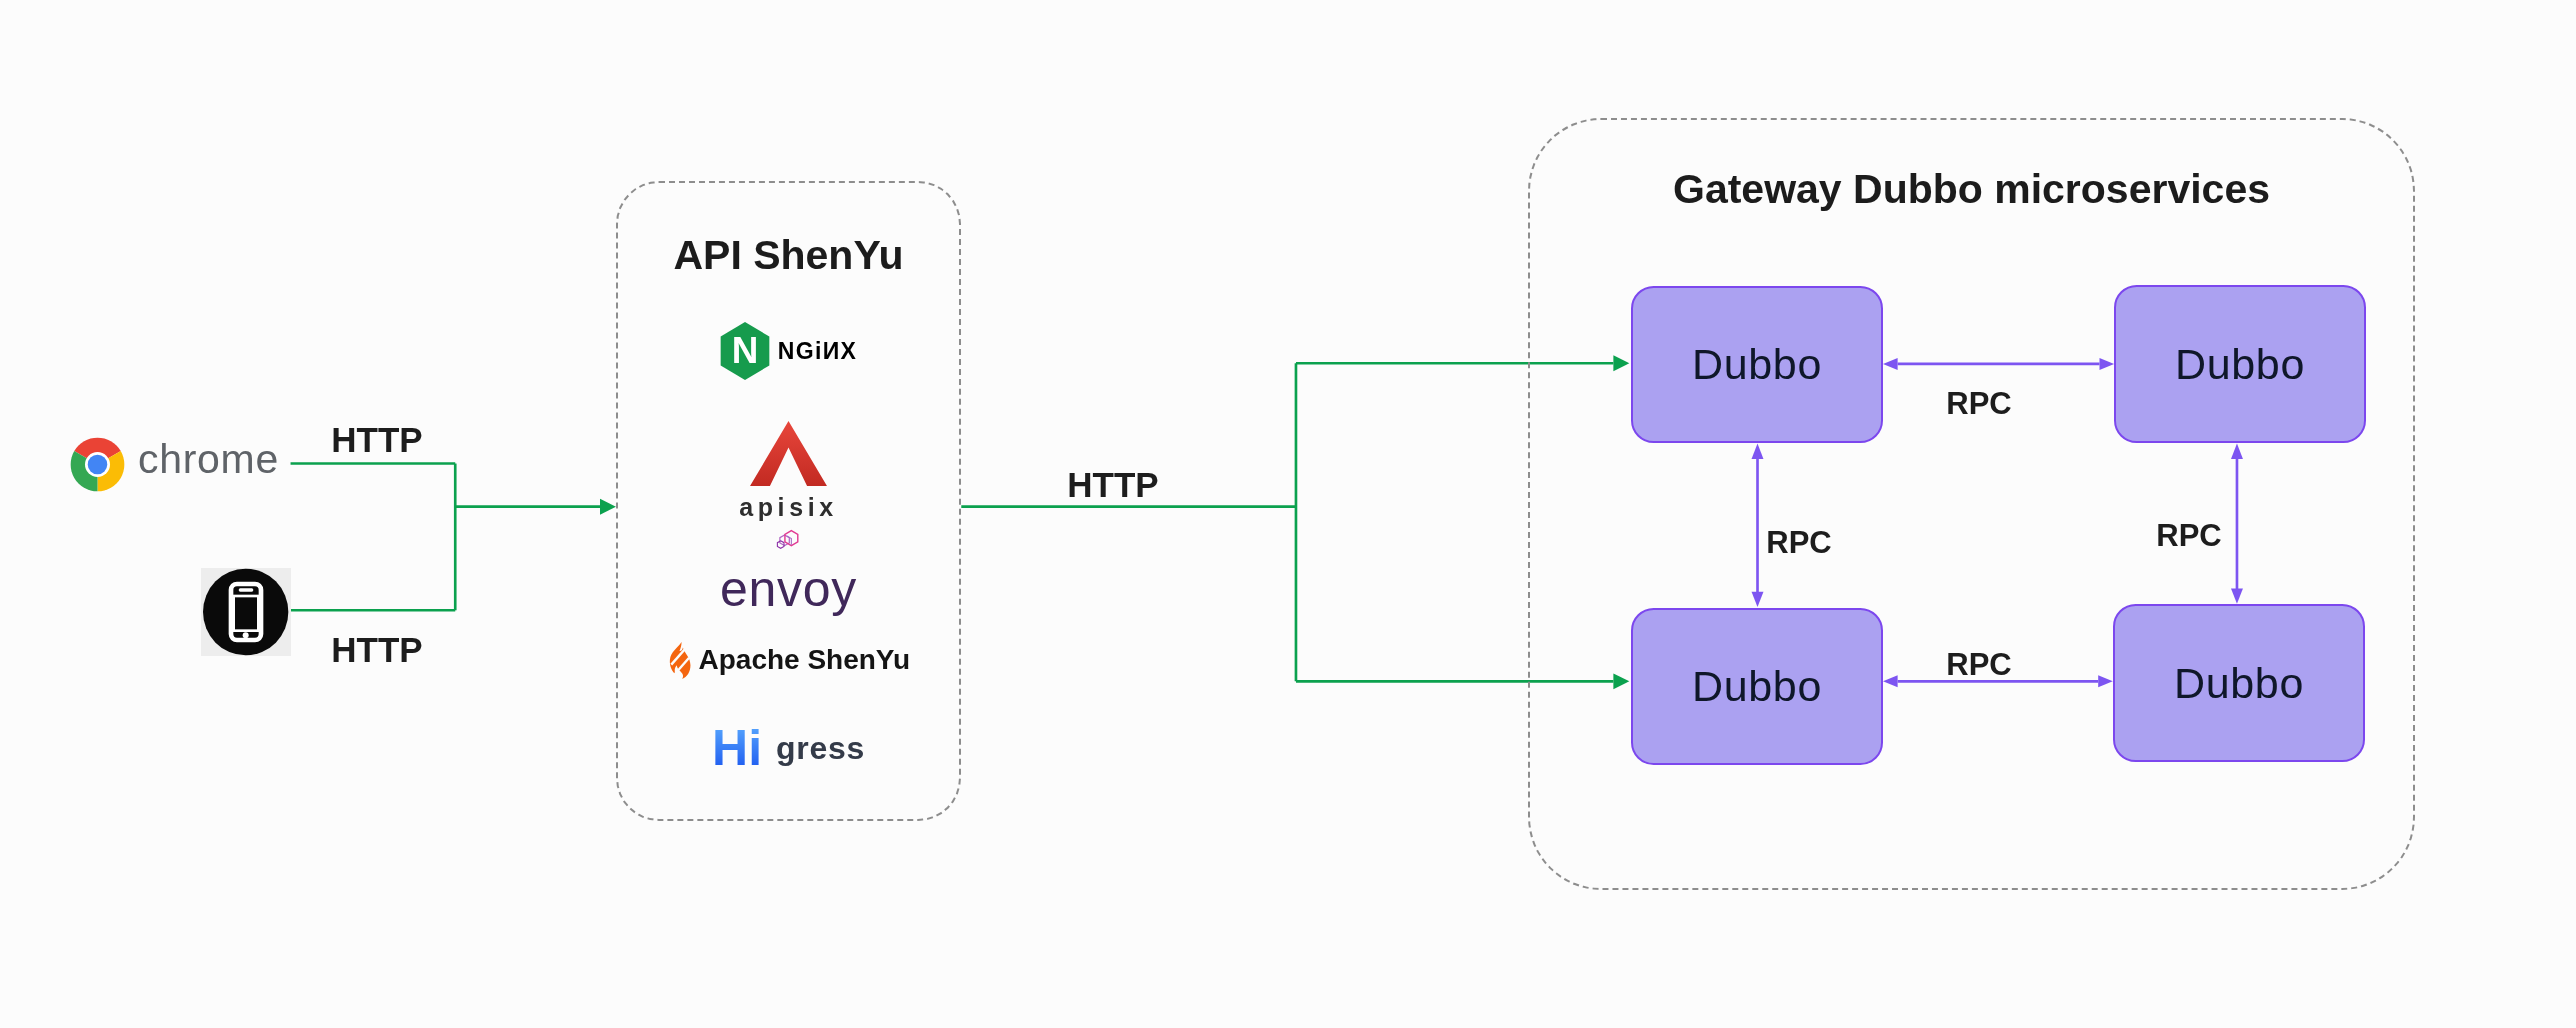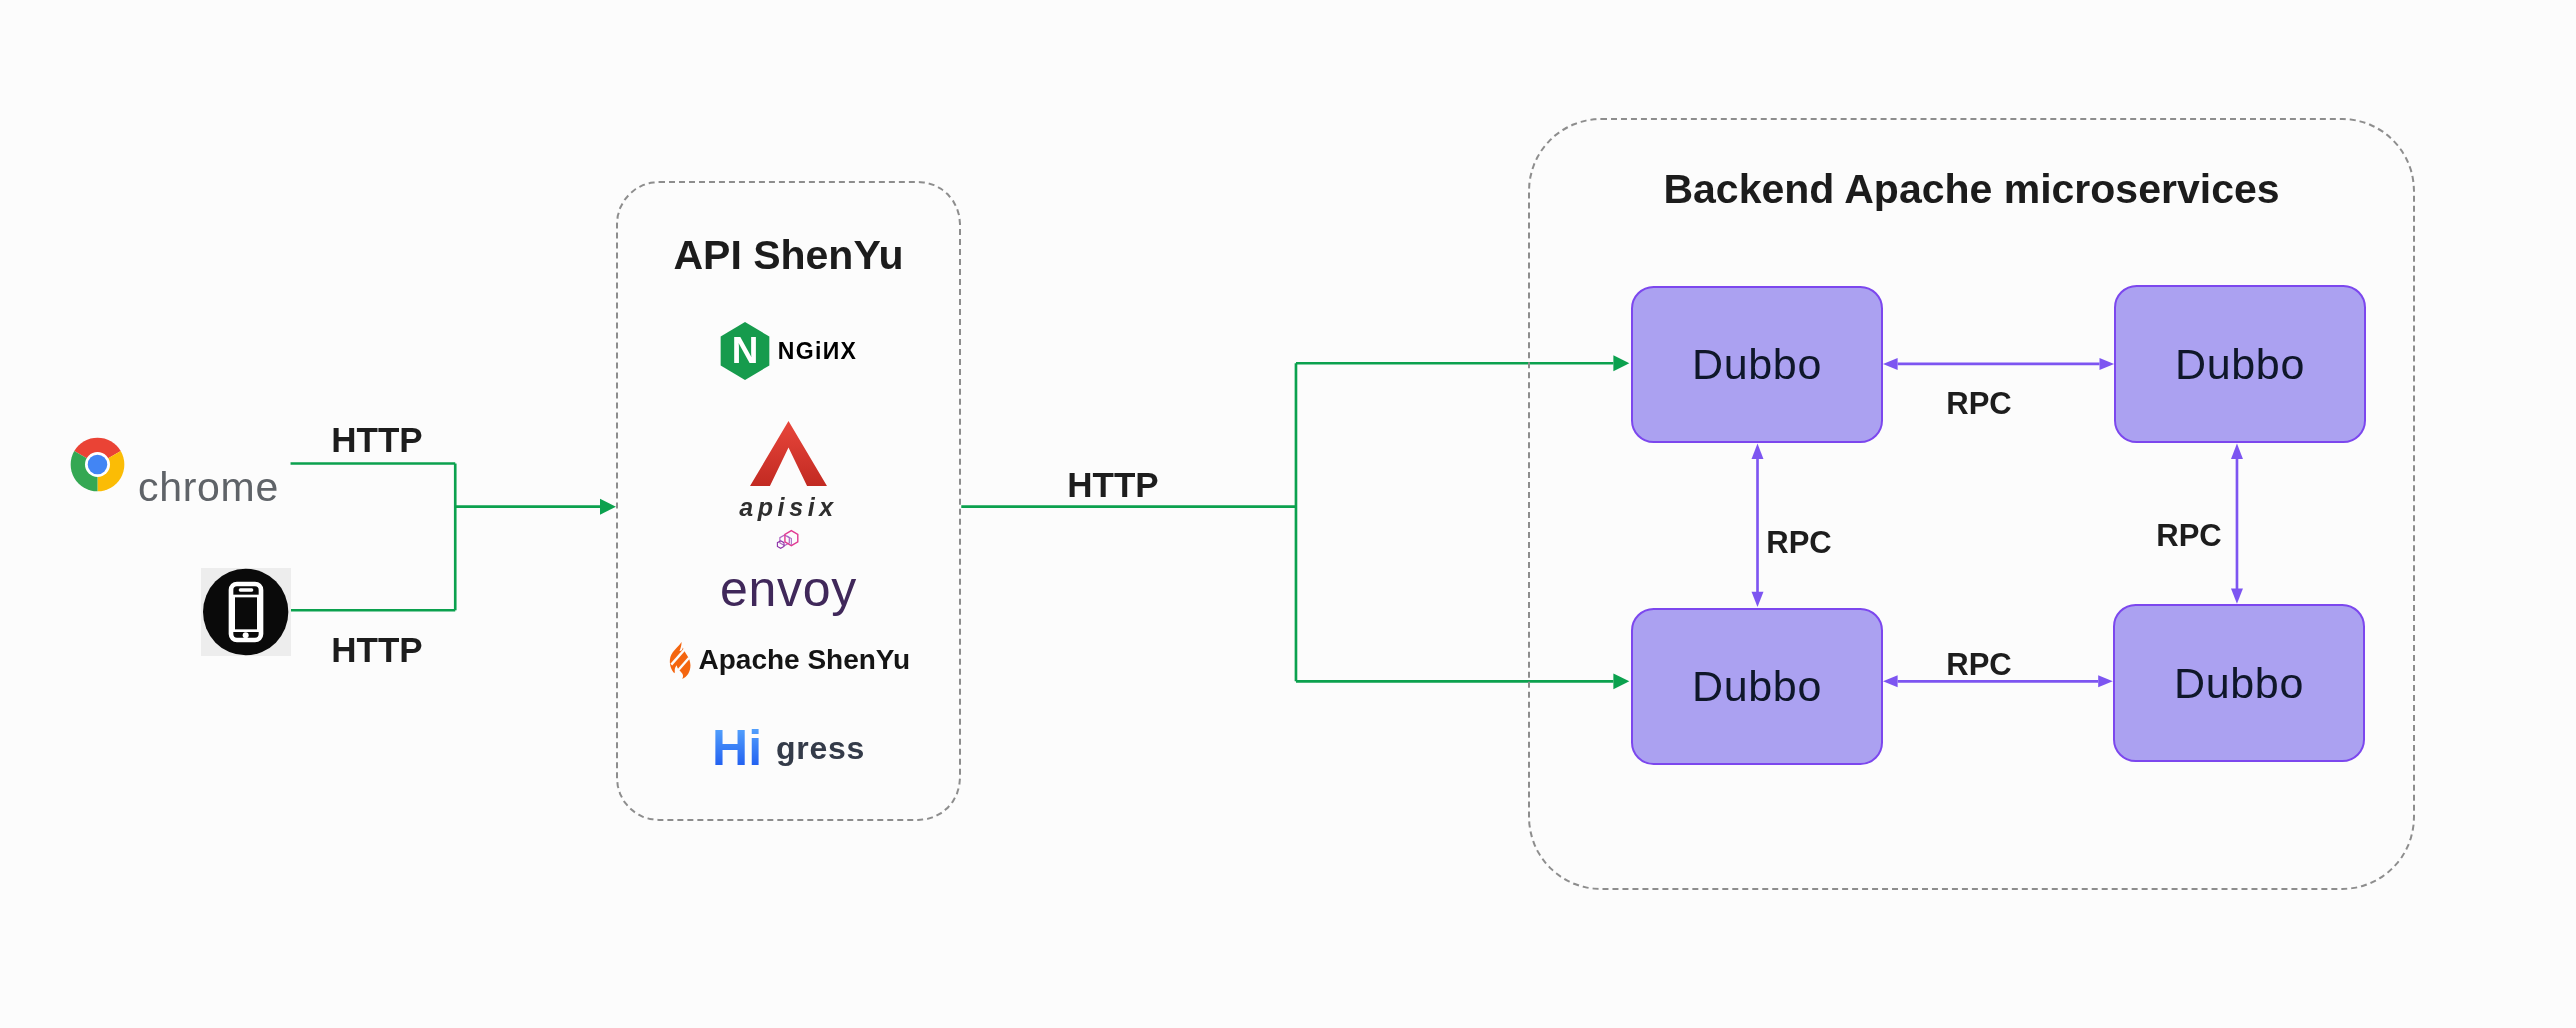--- a/index.html
+++ b/index.html
@@ -24,21 +24,21 @@
     position:absolute;
     color:var(--ink);
     font-weight:600;
     white-space:nowrap;
   }
   .http-label{font-size:35px;}
   .rpc-label{font-size:31px;margin-top:9px;}
 
   
   .chrome-label{
-    position:absolute;left:138px;top:464px;
+    position:absolute;left:138px;top:436px;
     font-size:41px;color:#5f6368;letter-spacing:0.7px;
   }
 
   
   .dashed-box{
     position:absolute;
     border:2px dashed var(--dash-gray);
     background:transparent;
   }
   #gateway-box{left:616px;top:181px;width:345px;height:640px;border-radius:43px;}
@@ -52,21 +52,21 @@
   #gateway-title{left:616px;top:232px;width:345px;}
   #backend-title{left:1528px;top:166px;width:887px;}
 
   
   .logo-row{
     position:absolute;left:616px;width:345px;
     display:flex;align-items:center;justify-content:center;
   }
   #logo-nginx{top:318px;height:66px;gap:8px;}
   .nginx-word{font-size:23px;font-weight:800;color:#000000;letter-spacing:1.3px;}
-  #logo-apisix{top:411px;height:121px;flex-direction:column;gap:6.6px;font-style:italic;}
+  #logo-apisix{top:411px;height:121px;flex-direction:column;gap:6.6px;}
   .apisix-word{font-size:25px;font-weight:800;color:#2e2e2e;letter-spacing:4.6px;}
   #logo-envoy{top:529px;height:89px;gap:10.6px;flex-direction:column;}
   .envoy-word{font-size:50px;font-weight:500;color:#40285a;letter-spacing:0.7px;}
   #logo-shenyu{top:638px;height:44px;gap:6.6px;}
   .shenyu-word{font-size:28px;font-weight:800;color:#141414;}
   #logo-higress{top:715px;height:66px;gap:14px;}
   .higress-hi{
     font-size:50px;font-weight:700;
     background:linear-gradient(180deg,#5fb0ff 0%,#1f5cf0 85%);
     -webkit-background-clip:text;background-clip:text;
@@ -194,21 +194,21 @@
   </svg>
   <span class="shenyu-word">Apache ShenYu</span>
 </div>
 
 <div class="logo-row" id="logo-higress">
   <span class="higress-hi">Hi</span>
     <span class="higress-gress">gress</span>
 </div>
 
 <div class="dashed-box" id="backend-box"></div>
-<div class="box-title" id="backend-title">Backend Apache microservices</div>
+<div class="box-title" id="backend-title">Gateway Dubbo microservices</div>
 
 <div class="dubbo-node" id="dubbo-tl">Dubbo</div>
 <div class="dubbo-node" id="dubbo-tr">Dubbo</div>
 <div class="dubbo-node" id="dubbo-bl">Dubbo</div>
 <div class="dubbo-node" id="dubbo-br">Dubbo</div>
 
 <div class="edge-label rpc-label center-xy" style="left:1979px;top:395px">RPC</div>
 <div class="edge-label rpc-label center-xy" style="left:1799px;top:534px">RPC</div>
 <div class="edge-label rpc-label center-xy" style="left:2189px;top:527px">RPC</div>
 <div class="edge-label rpc-label center-xy" style="left:1979px;top:656px">RPC</div>

